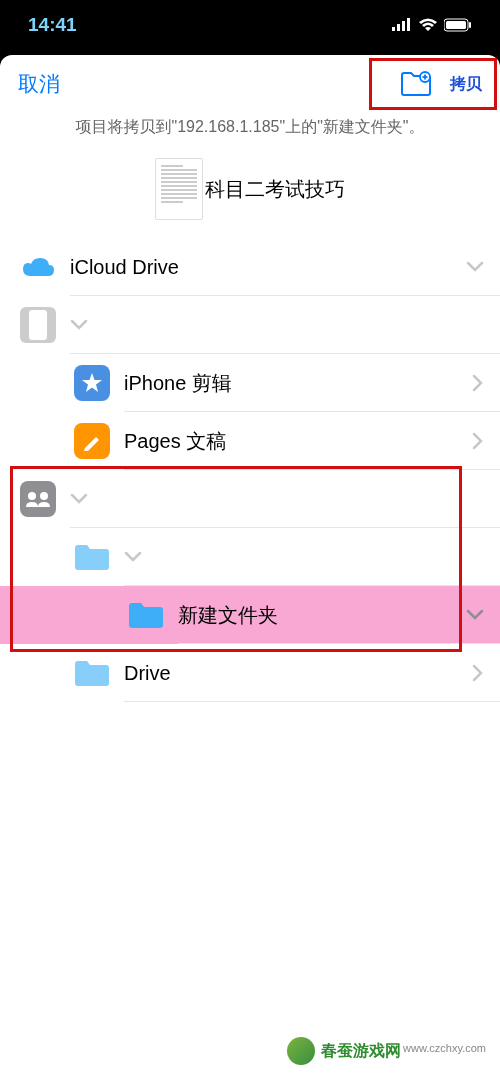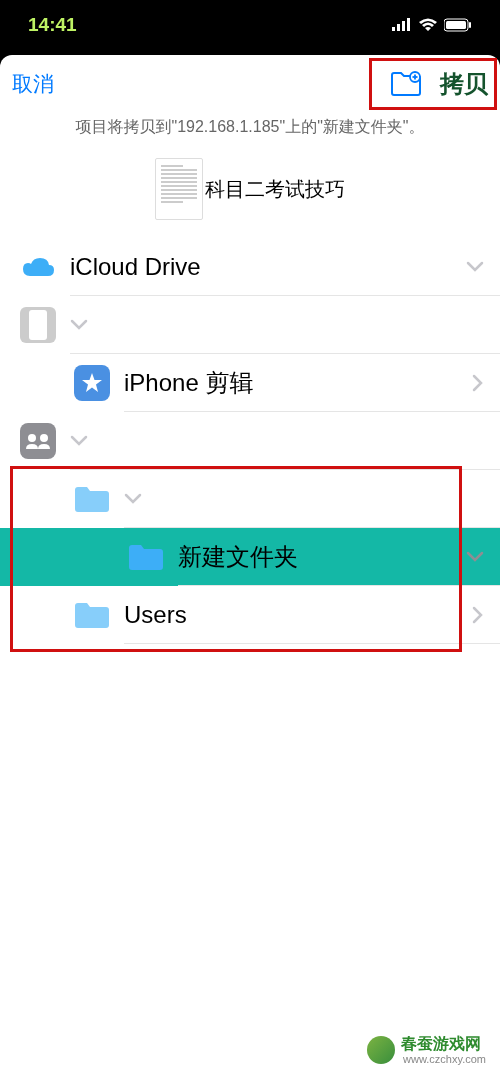--- a/index.html
+++ b/index.html
@@ -11,21 +11,21 @@
       position: relative;
       overflow: hidden;
     }
     .status-bar {
       height: 50px;
       background: #000;
       display: flex;
       justify-content: space-between;
       align-items: center;
       padding: 0 28px;
-      color: #bef264;
+      color: #7dd3fc;
     }
     .status-time {
       font-size: 19px;
       font-weight: 600;
     }
     .status-right {
       display: flex;
       gap: 6px;
       align-items: center;
     }
@@ -38,43 +38,43 @@
       background: #fff;
       border-radius: 12px 12px 0 0;
       display: flex;
       flex-direction: column;
     }
     .modal-header {
       height: 58px;
       display: flex;
       align-items: center;
       justify-content: space-between;
-      padding: 0 12px;
+      padding: 0 18px;
       position: relative;
     }
     .cancel-btn {
       color: #007AFF;
       font-size: 21px;
       background: none;
       border: none;
       cursor: pointer;
     }
     .header-right {
       display: flex;
       align-items: center;
       gap: 18px;
     }
     .new-folder-icon {
       color: #007AFF;
       display: flex;
       align-items: center;
     }
     .copy-btn {
-      color: #14532d;
-      font-size: 24px;
+      color: #1d4ed8;
+      font-size: 16px;
       font-weight: 600;
       background: none;
       border: none;
       cursor: pointer;
     }
     .highlight-box-header {
       position: absolute;
       top: 3px;
       right: 3px;
       width: 128px;
@@ -141,21 +141,21 @@
     .item.indent1 .item-icon { margin-left: 74px; }
     .folder-icon-sm {
       width: 36px;
       height: 28px;
       margin-left: 74px;
       margin-right: 14px;
       flex-shrink: 0;
     }
     .folder-icon-sm.i2 { margin-left: 128px; }
     .item-label {
-      font-size: 24px;
+      font-size: 20px;
       color: #000;
       flex: 1;
     }
     .chevron {
       color: #c7c7cc;
       flex-shrink: 0;
     }
     .divider {
       position: absolute;
       bottom: 0;
@@ -198,21 +198,21 @@
       font-size: 24px;
     }
     .pages-icon {
       background: #ff9500;
       border-radius: 8px;
       display: flex;
       align-items: center;
       justify-content: center;
     }
     .item.selected {
-      background: #14b8a6;
+      background: #f9a8d4;
     }
     .highlight-box-list {
       position: absolute;
       left: 10px;
       right: 38px;
       top: 228px;
       height: 186px;
       border: 3px solid #d01010;
       pointer-events: none;
       z-index: 10;
@@ -236,21 +236,21 @@
       font-size: 16px;
       font-weight: 600;
       color: #2e8b2e;
     }
     .wm-text-url {
       font-size: 11px;
       color: #888;
       margin-left: 2px;
       text-align: center;
     }
-    .wm-stack { display: flex; flex-direction: column; line-height: 1.1; }
+    .wm-stack { display: flex; line-height: 1.1; }
   </style>
 </head>
 <body>
 
 <div class="status-bar">
   <span class="status-time">14:41</span>
   <span class="status-right">
     <svg width="20" height="14" viewBox="0 0 20 14">
         <rect x="0" y="9" width="3" height="4" fill="#fff"></rect>
         <rect x="5" y="6" width="3" height="7" fill="#fff"></rect>
@@ -332,20 +332,32 @@
             <path d="M11 1 L13.5 8 L21 8 L15 12.5 L17 20 L11 15.5 L5 20 L7 12.5 L1 8 L8.5 8 Z" fill="#fff"></path>
           </svg>
       </span>
       <span class="item-label">iPhone 剪辑</span>
       <svg class="chevron" width="12" height="18" viewBox="0 0 12 18">
           <path d="M2 2 L9 9 L2 16" stroke="#c7c7cc" stroke-width="2.5" fill="none" stroke-linecap="round"></path>
         </svg>
       <div class="divider"></div>
     </div>
 
+    <div class="item indent1">
+      <span class="item-icon pages-icon">
+        <svg width="20" height="20" viewBox="0 0 20 20">
+            <path d="M3 17 L14 6 L17 9 L6 20 L2 20 Z" fill="#fff"></path>
+          </svg>
+      </span>
+      <span class="item-label">Pages 文稿</span>
+      <svg class="chevron" width="12" height="18" viewBox="0 0 12 18">
+          <path d="M2 2 L9 9 L2 16" stroke="#c7c7cc" stroke-width="2.5" fill="none" stroke-linecap="round"></path>
+        </svg>
+      <div class="divider"></div>
+    </div>
 
 
     <div class="item">
       <span class="item-icon server-icon">
         <svg width="24" height="18" viewBox="0 0 24 18">
             <circle cx="6" cy="6" r="4" fill="#fff"></circle>
             <circle cx="18" cy="6" r="4" fill="#fff"></circle>
             <path d="M0 17 Q0 12 6 12 Q12 12 12 17 Z M12 17 Q12 12 18 12 Q24 12 24 17 Z" fill="#fff"></path>
           </svg>
       </span>
@@ -379,21 +391,21 @@
         </svg>
       <div class="divider"></div>
     </div>
 
     <div class="item indent1">
       <span class="folder-icon-sm">
         <svg width="36" height="28" viewBox="0 0 36 28">
             <path d="M1 5 Q1 2 4 2 L13 2 L16 6 L32 6 Q35 6 35 9 L35 24 Q35 27 32 27 L4 27 Q1 27 1 24 Z" fill="#87cefa"></path>
           </svg>
       </span>
-      <span class="item-label">Users</span>
+      <span class="item-label">Drive</span>
       <svg class="chevron" width="12" height="18" viewBox="0 0 12 18">
           <path d="M2 2 L9 9 L2 16" stroke="#c7c7cc" stroke-width="2.5" fill="none" stroke-linecap="round"></path>
         </svg>
       <div class="divider"></div>
     </div>
 
     <div class="highlight-box-list"></div>
   </div>
 
   <div class="watermark">

